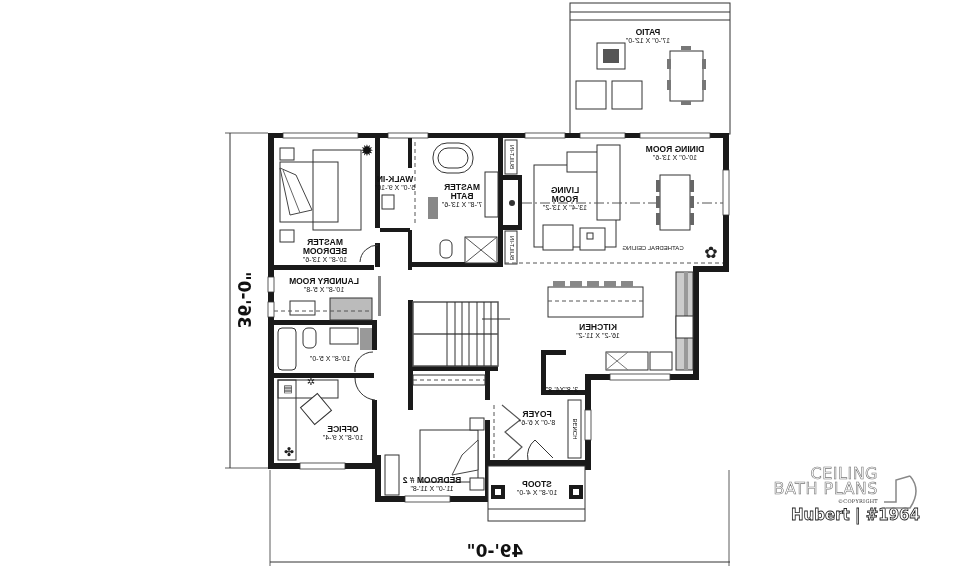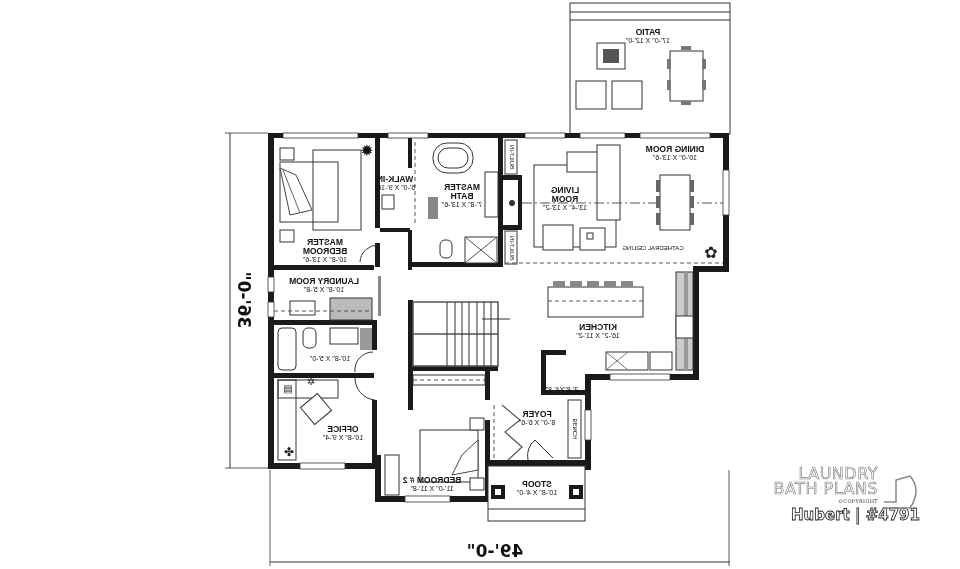--- a/index.html
+++ b/index.html
@@ -321,20 +321,20 @@
     <g transform="translate(537,487) scale(-1,1)">
       <text class="lbl" x="0" y="0">STOOP</text>
       <text class="dim" x="0" y="8">10'-8" X 4'-0"</text>
     </g>
   </g>
 
 </svg>
 </div>
 
 <div class="logo">
-  <div class="l1">LAUNDRY</div>
+  <div class="l1">CEILING</div>
   <div class="l2">BATH PLANS</div>
   <div class="l3">©COPYRIGHT</div>
-  <div class="l4">Hubert | #4791</div>
+  <div class="l4">Hubert | #1964</div>
   <svg width="40" height="40" viewBox="0 0 40 40">
     <path d="M 2 30 L 14 30 L 14 8 L 28 4 M 28 4 Q 40 18 28 36 L 4 36" fill="none" stroke="#888" stroke-width="1.5"></path>
   </svg>
 </div>
 
 </body></html>

